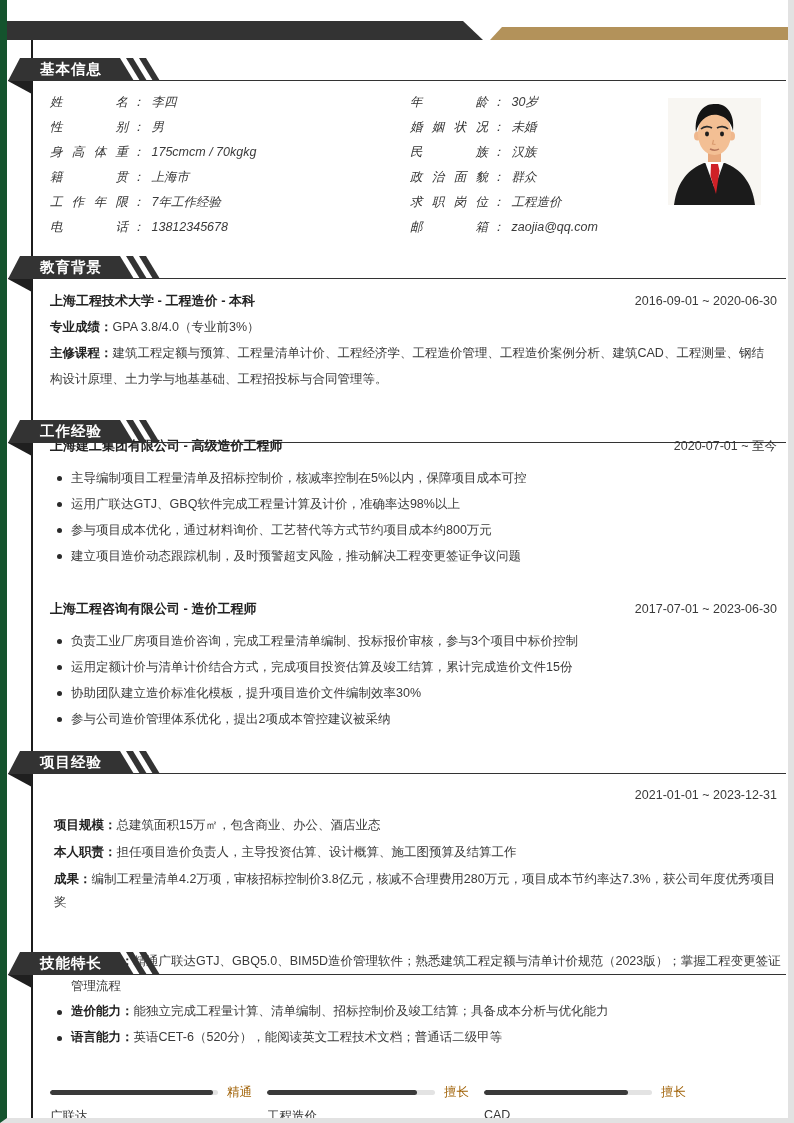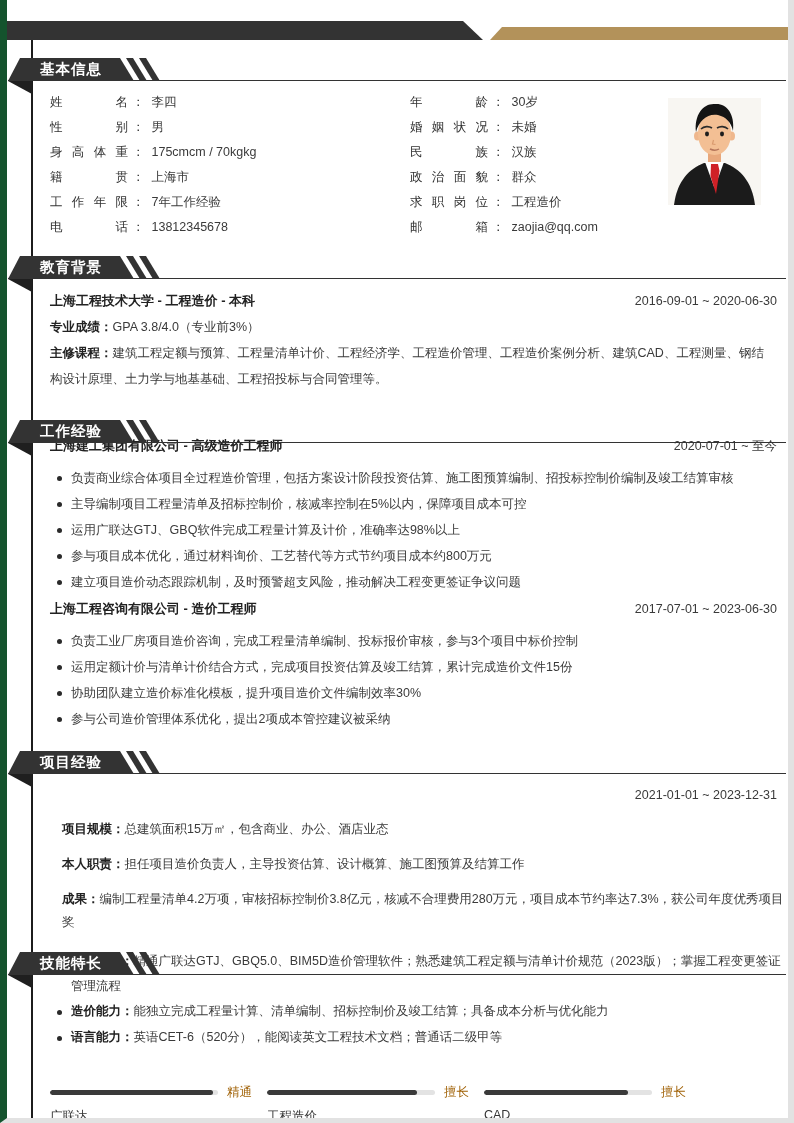--- a/index.html
+++ b/index.html
@@ -20,29 +20,29 @@
           color:#ffffff;font-size:14.5px;font-weight:bold;letter-spacing:1px;}
   
   .content{position:absolute;left:43px;width:727px;z-index:1;font-size:12.5px;}
   b,.b{color:#222222;font-weight:bold;}
   .daterow{display:flex;justify-content:space-between;line-height:26px;}
   .daterow .date{font-weight:normal;color:#3a3a3a;font-size:12.5px;}
   .title{font-size:13px;}
   
   .bi-grid{display:flex;}
   .bi-col{width:360px;}
-  .bi-row{display:flex;height:25px;line-height:25px;}
+  .bi-row{display:flex;height:25px;line-height:25px;font-style:italic;}
   .bi-label{display:inline-block;width:78px;text-align:justify;text-align-last:justify;color:#333;}
   .bi-colon{margin:0 7px 0 4px;}
   .photo{position:absolute;left:618px;top:8px;width:93px;height:107px;}
   
   .bullet{position:relative;padding-left:21px;line-height:26px;}
   .dot{position:absolute;left:7px;top:11px;width:5px;height:5px;border-radius:50%;background:#2a2a2a;}
   .skill .bullet{line-height:24.5px;margin-bottom:1px;}
-  .proj p{margin:12px;line-height:23px;}
+  .proj p{margin:4px;line-height:23px;}
   .edu p{margin:0;line-height:26px;}
   
   .bars{display:flex;}
   .bar-col{width:217px;}
   .bar-line{display:flex;align-items:center;height:14px;}
   .track{width:168px;height:5px;border-radius:3px;background:#e3e3e3;overflow:hidden;}
   .fill{height:5px;border-radius:3px;background:#3a3a3a;}
   .lvl{margin-left:9px;font-size:12.5px;color:#a16207;}
   .bar-name{margin-top:9px;font-size:12.5px;color:#333;}
 </style>
@@ -178,21 +178,20 @@
       <path d="M118 0 L125 0 L139 23 L132 23 Z" fill="#333333"></path>
       <path d="M131 0 L138 0 L152 23 L145 23 Z" fill="#333333"></path>
     </svg>
     <span class="t">工作经验</span>
   </div>
   <div class="content" style="top:433px;">
     <div class="daterow" style="margin-bottom:6px;">
       <span class="b title">上海建工集团有限公司 - 高级造价工程师</span>
       <span class="date">2020-07-01 ~ 至今</span>
     </div>
-    <div class="bullet"><span class="dot"></span><span>负责商业综合体项目全过程造价管理，包括方案设计阶段投资估算、施工图预算编制、招投标控制价编制及竣工结算审核</span></div>
     <div class="bullet"><span class="dot"></span><span>主导编制项目工程量清单及招标控制价，核减率控制在5%以内，保障项目成本可控</span></div>
     <div class="bullet"><span class="dot"></span><span>运用广联达GTJ、GBQ软件完成工程量计算及计价，准确率达98%以上</span></div>
     <div class="bullet"><span class="dot"></span><span>参与项目成本优化，通过材料询价、工艺替代等方式节约项目成本约800万元</span></div>
     <div class="bullet"><span class="dot"></span><span>建立项目造价动态跟踪机制，及时预警超支风险，推动解决工程变更签证争议问题</span></div>
   </div>
   <div class="content" style="top:596px;">
     <div class="daterow" style="margin-bottom:6px;">
       <span class="b title">上海工程咨询有限公司 - 造价工程师</span>
       <span class="date">2017-07-01 ~ 2023-06-30</span>
     </div>

